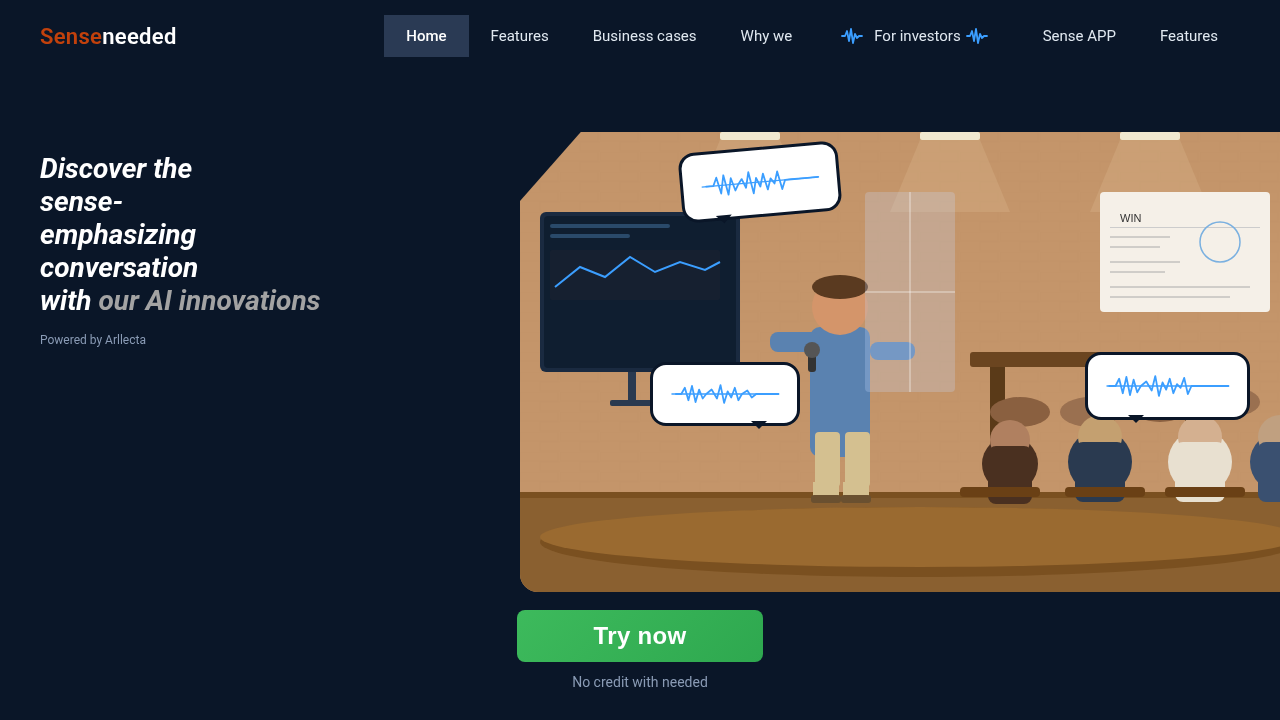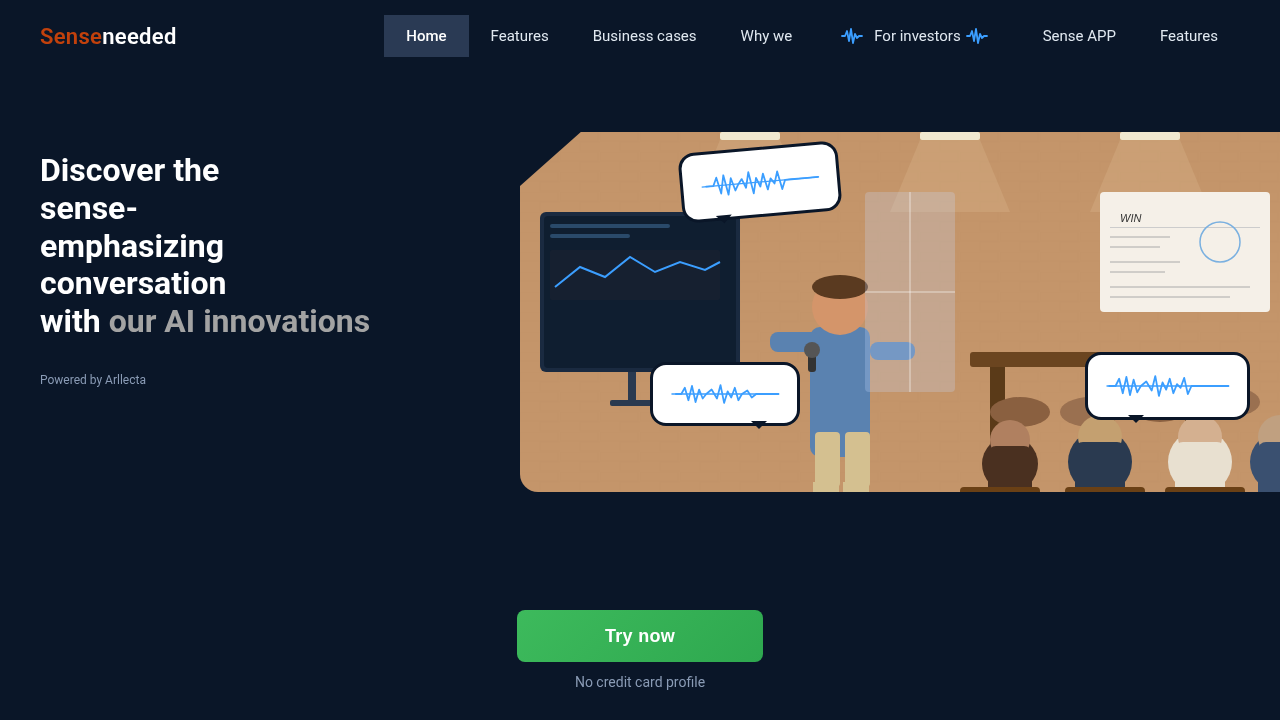--- a/index.html
+++ b/index.html
@@ -76,47 +76,47 @@
 
     
     .hero-left {
       width: 440px;
       padding-top: 80px;
       flex-shrink: 0;
       position: relative;
       z-index: 5;
     }
     .hero-heading {
-      font-size: 32px;
+      font-size: 28px;
       font-weight: 700;
       line-height: 1.18;
       color: #ffffff;
-      margin-bottom: 32px;
+      margin-bottom: 16px;
+      font-style: italic;
     }
     .hero-heading .highlight {
       color: #a3a3a3;
       font-weight: 700;
     }
     .hero-subtext {
       font-size: 12px;
       color: #8a9bb5;
       margin-top: 8px;
     }
 
     
     .hero-image-area {
       position: absolute;
       right: 0;
       top: 60px;
       width: 760px;
-      height: 360px;
+      height: 460px;
       border-radius: 18px 0 0 18px;
       overflow: hidden;
       clip-path: polygon(8% 0%, 100% 0%, 100% 100%, 0% 100%, 0% 15%);
-      font-style: italic;
     }
 
     
     .speech-bubble-container {
       position: absolute;
       top: 0;
       left: 0;
       width: 100%;
       height: 100%;
       pointer-events: none;
@@ -196,21 +196,21 @@
       gap: 12px;
       z-index: 10;
     }
     .try-now-btn {
       background: linear-gradient(135deg, #3dba5c 0%, #2ea84f 100%);
       color: #ffffff;
       border: none;
       border-radius: 8px;
       padding: 0 50px;
       height: 52px;
-      font-size: 18px;
+      font-size: 24px;
       font-weight: 600;
       cursor: pointer;
       width: 246px;
       letter-spacing: 0.3px;
     }
     .no-credit {
       font-size: 14px;
       color: #8a9bb5;
     }
 
@@ -404,16 +404,16 @@
             <line x1="5" y1="19" x2="140" y2="19" stroke="#3b9eff" stroke-width="1.5"></line>
             <polyline points="8,19 15,19 19,11 23,27 27,9 31,29 35,12 39,26 43,19 49,14 55,24 59,8 63,30 67,15 71,23 75,11 79,27 83,17 87,21 91,10 95,28 99,19 108,19 125,19 140,19" fill="none" stroke="#3b9eff" stroke-width="2" stroke-linecap="round" stroke-linejoin="round"></polyline>
           </svg>
         </div>
       </div>
     </div>
   </div>
 
   <div class="cta-area">
     <button class="try-now-btn">Try now</button>
-    <span class="no-credit">No credit card profile</span>
+    <span class="no-credit">No credit with needed</span>
   </div>
 
 </section>
 
 </body></html>

